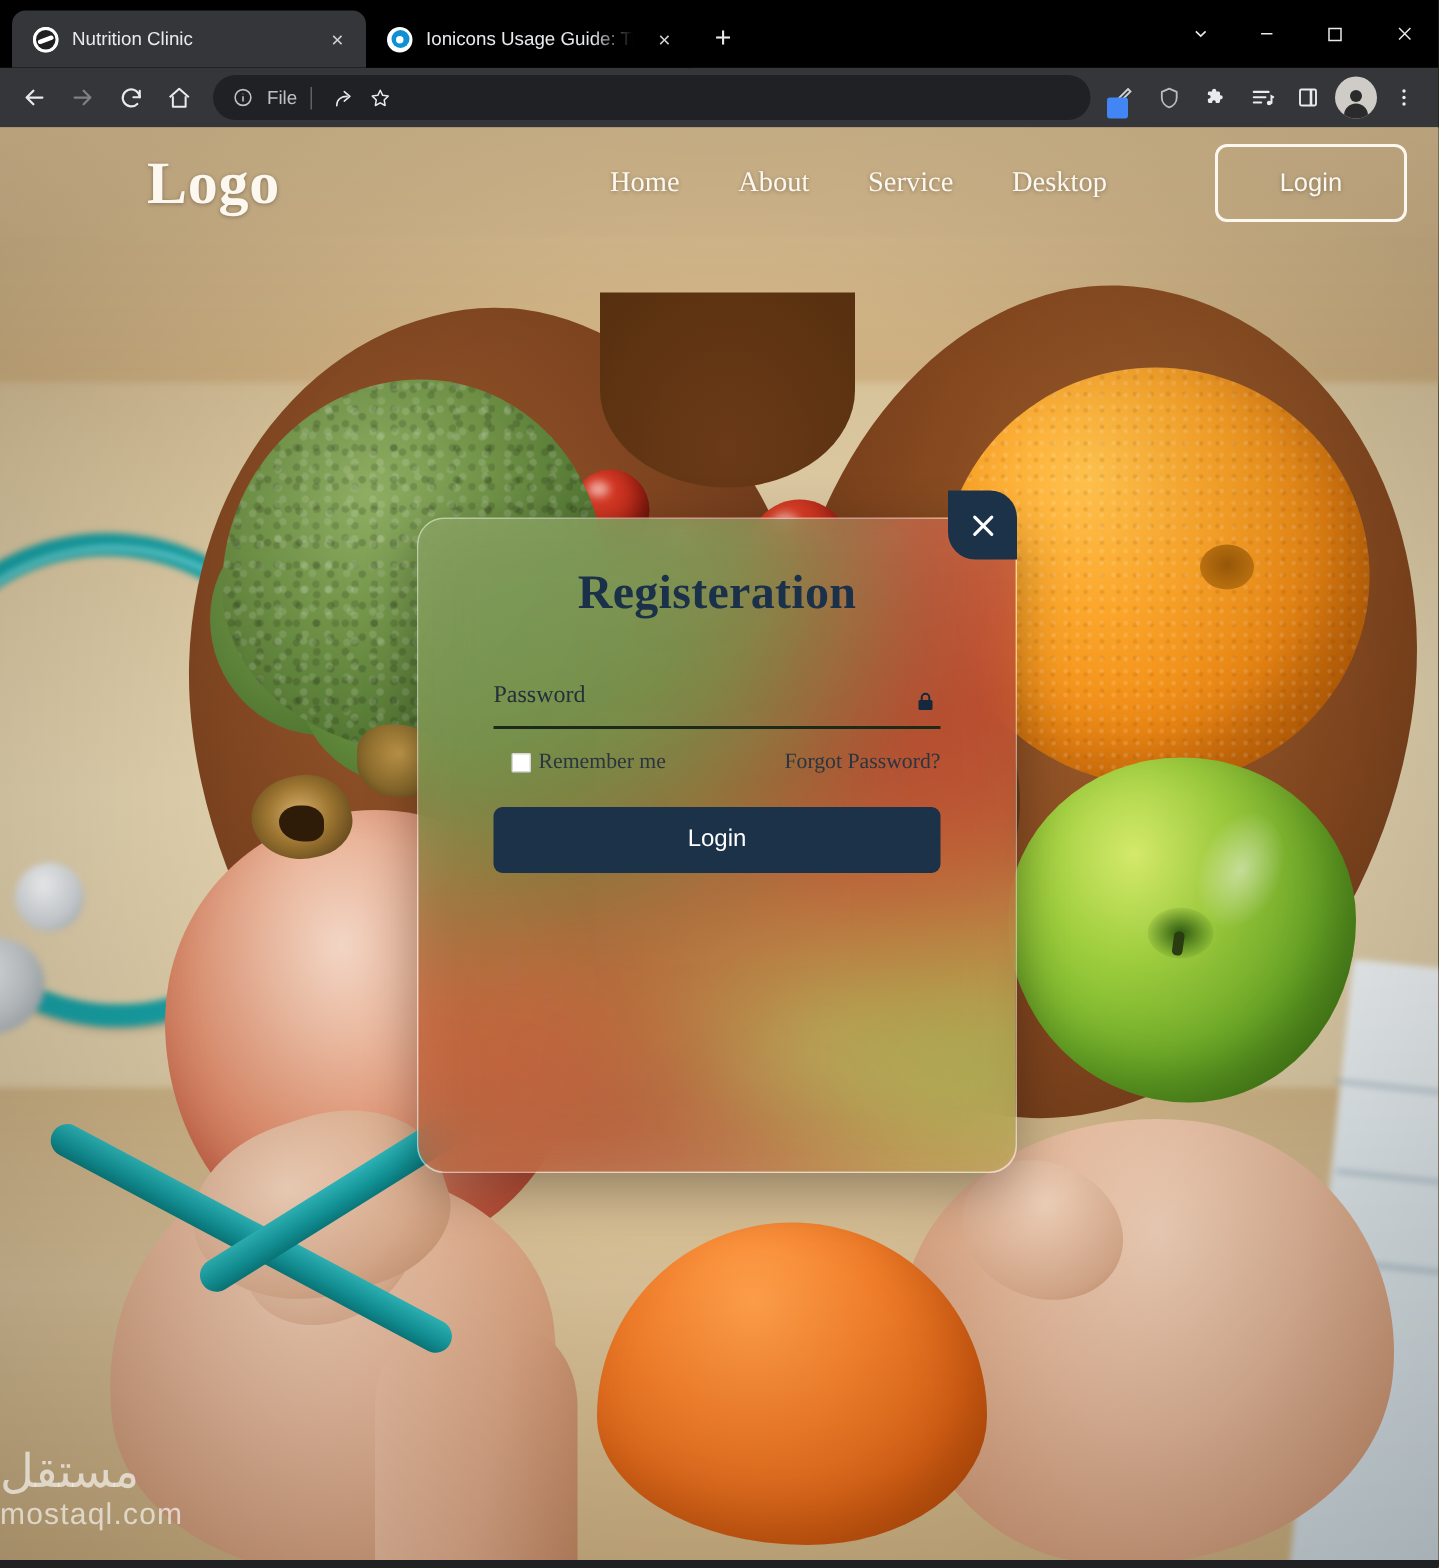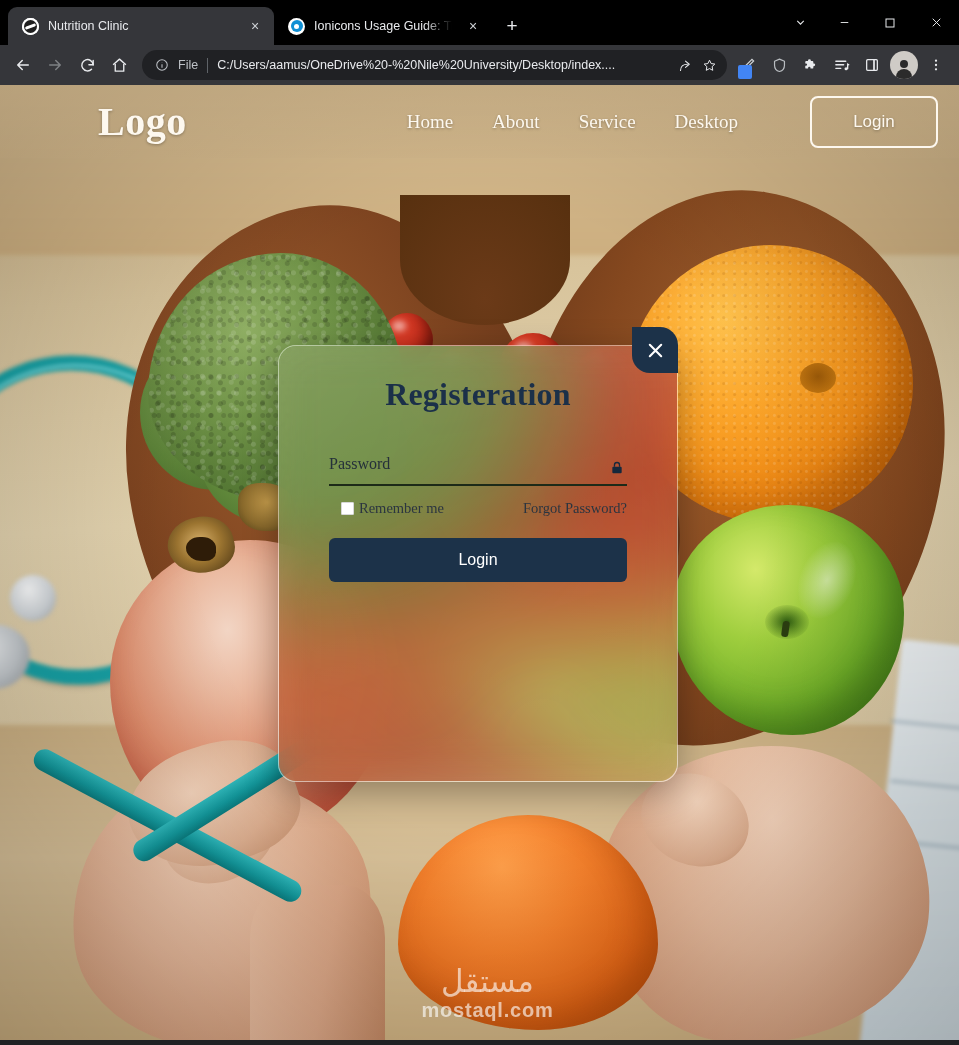--- a/index.html
+++ b/index.html
@@ -16,21 +16,21 @@
   .tabstrip {
     height: 45px; background: #000;
     display: flex; align-items: flex-end;
     position: relative; padding-left: 8px;
   }
   .tab {
     height: 38px; display: flex; align-items: center;
     padding: 0 10px 0 14px; border-radius: 9px 9px 0 0;
     position: relative; gap: 9px; min-width: 0;
   }
-  .tab.active { background: #35363a; width: 266px; }
+  .tab.active { background: #35363a; width: 236px; }
   .tab.inactive { background: #000; width: 218px; }
   .tab-favicon {
     width: 17px; height: 17px; flex: 0 0 17px;
     border-radius: 50%; display: flex; align-items: center;
     justify-content: center; position: relative;
   }
   .fav-globe {
     background: #fff;
     box-shadow: inset 0 0 0 1px #fff;
   }
@@ -525,31 +525,31 @@
   .signup {
     text-align: center; margin-top: 24px;
     font-family: "Liberation Serif", serif; font-size: 14.5px; color: #26313c;
   }
   .signup a {
     color: #15202c; font-weight: 700; text-decoration: none;
   }
 
   
   .watermark {
-    position: absolute; left: 16px; right: 0; bottom: 18px;
-    text-align: center; z-index: 30; pointer-events: none;
+    position: absolute; left: 0; right: 0; bottom: 18px;
+    z-index: 30; pointer-events: none;
     color: rgba(255,255,255,.62);
   }
   .wm-ar {
     font-family: "DejaVu Sans", sans-serif; font-size: 31px;
     line-height: 1.05; letter-spacing: 1px;
   }
   .wm-en {
     font-family: "Liberation Sans", sans-serif; font-size: 20px;
-    letter-spacing: .8px; margin-top: 1px; font-weight: bold;
+    letter-spacing: .8px; margin-top: 1px;
   }
 
   .page-bottom-bar {
     position: absolute; left: 0; bottom: 0; width: 959px; height: 5px;
     background: #202124; z-index: 60;
   }
 </style>
 </head>
 <body>
 
@@ -621,21 +621,20 @@
 
     <div class="omnibox">
       <span class="ob-info">
         <svg width="14" height="14" viewBox="0 0 24 24" fill="none" stroke="currentColor" stroke-width="1.8">
             <circle cx="12" cy="12" r="9"></circle>
             <path d="M12 10.5v6M12 7.6v.6"></path>
           </svg>
       </span>
       <span class="ob-scheme">File</span>
       <span class="ob-sep"></span>
-      <span class="ob-url">C:/Users/aamus/OneDrive%20-%20Nile%20University/Desktop/index....</span>
       <span class="ob-icon">
         <svg width="15" height="15" viewBox="0 0 24 24" fill="none" stroke="currentColor" stroke-width="1.7" stroke-linecap="round" stroke-linejoin="round">
             <path d="M4 20c0-7 5-10 11-10"></path>
             <path d="M12 5l6 5-6 5"></path>
           </svg>
       </span>
       <span class="ob-icon">
         <svg width="15" height="15" viewBox="0 0 24 24" fill="none" stroke="currentColor" stroke-width="1.6" stroke-linejoin="round">
             <path d="M12 3.5l2.6 5.4 5.9.8-4.3 4.1 1 5.9-5.2-2.8-5.2 2.8 1-5.9L3.5 9.7l5.9-.8z"></path>
           </svg>

